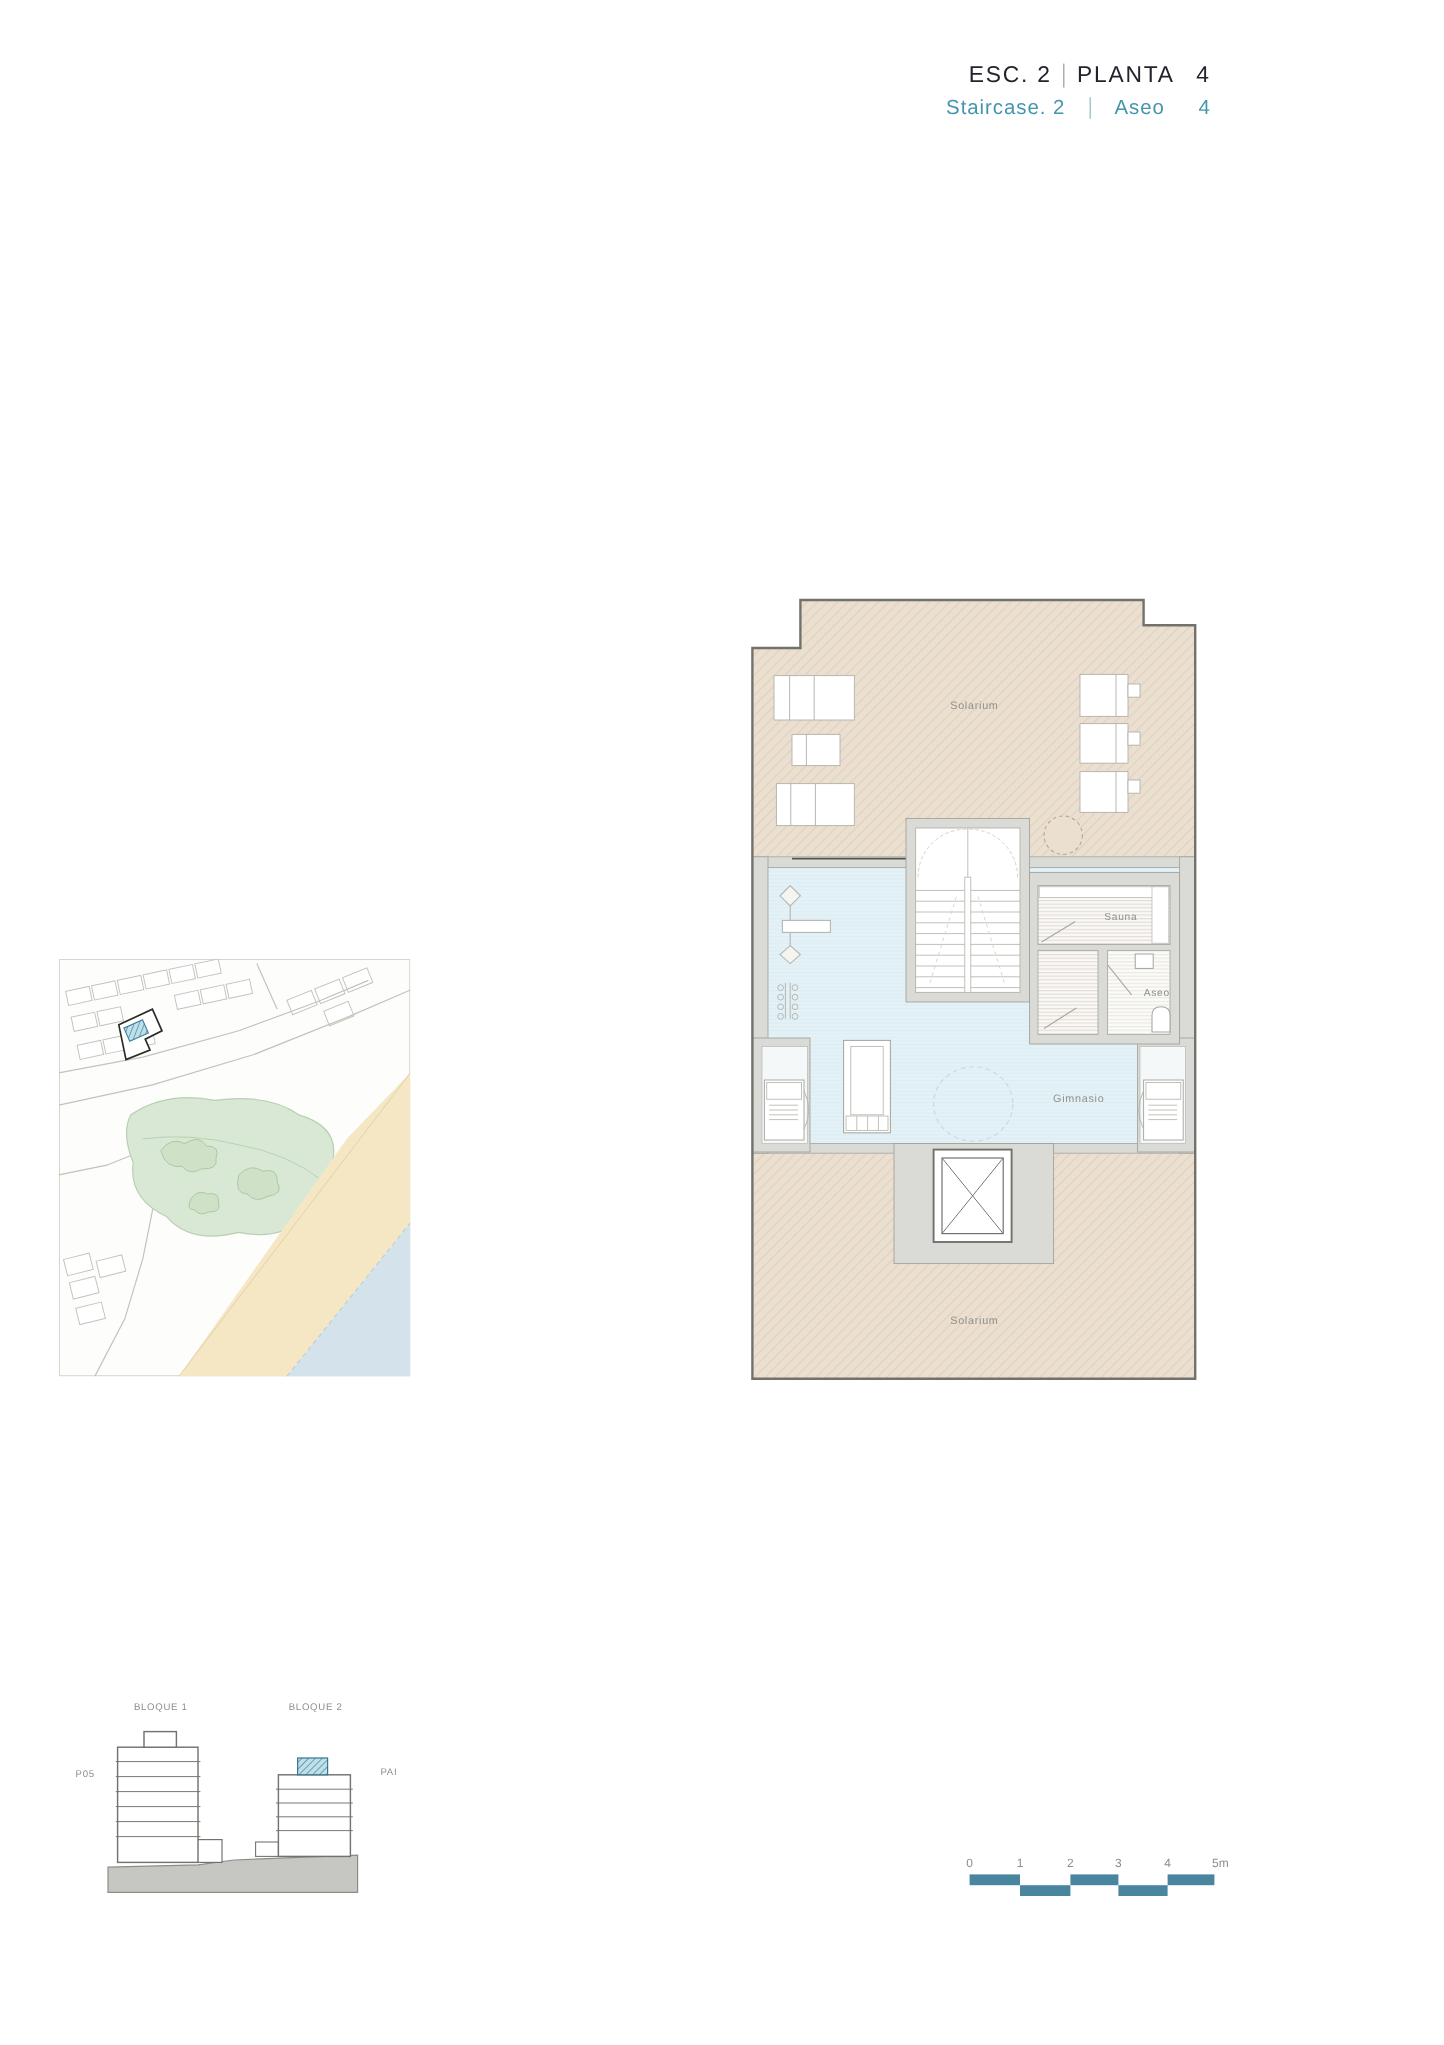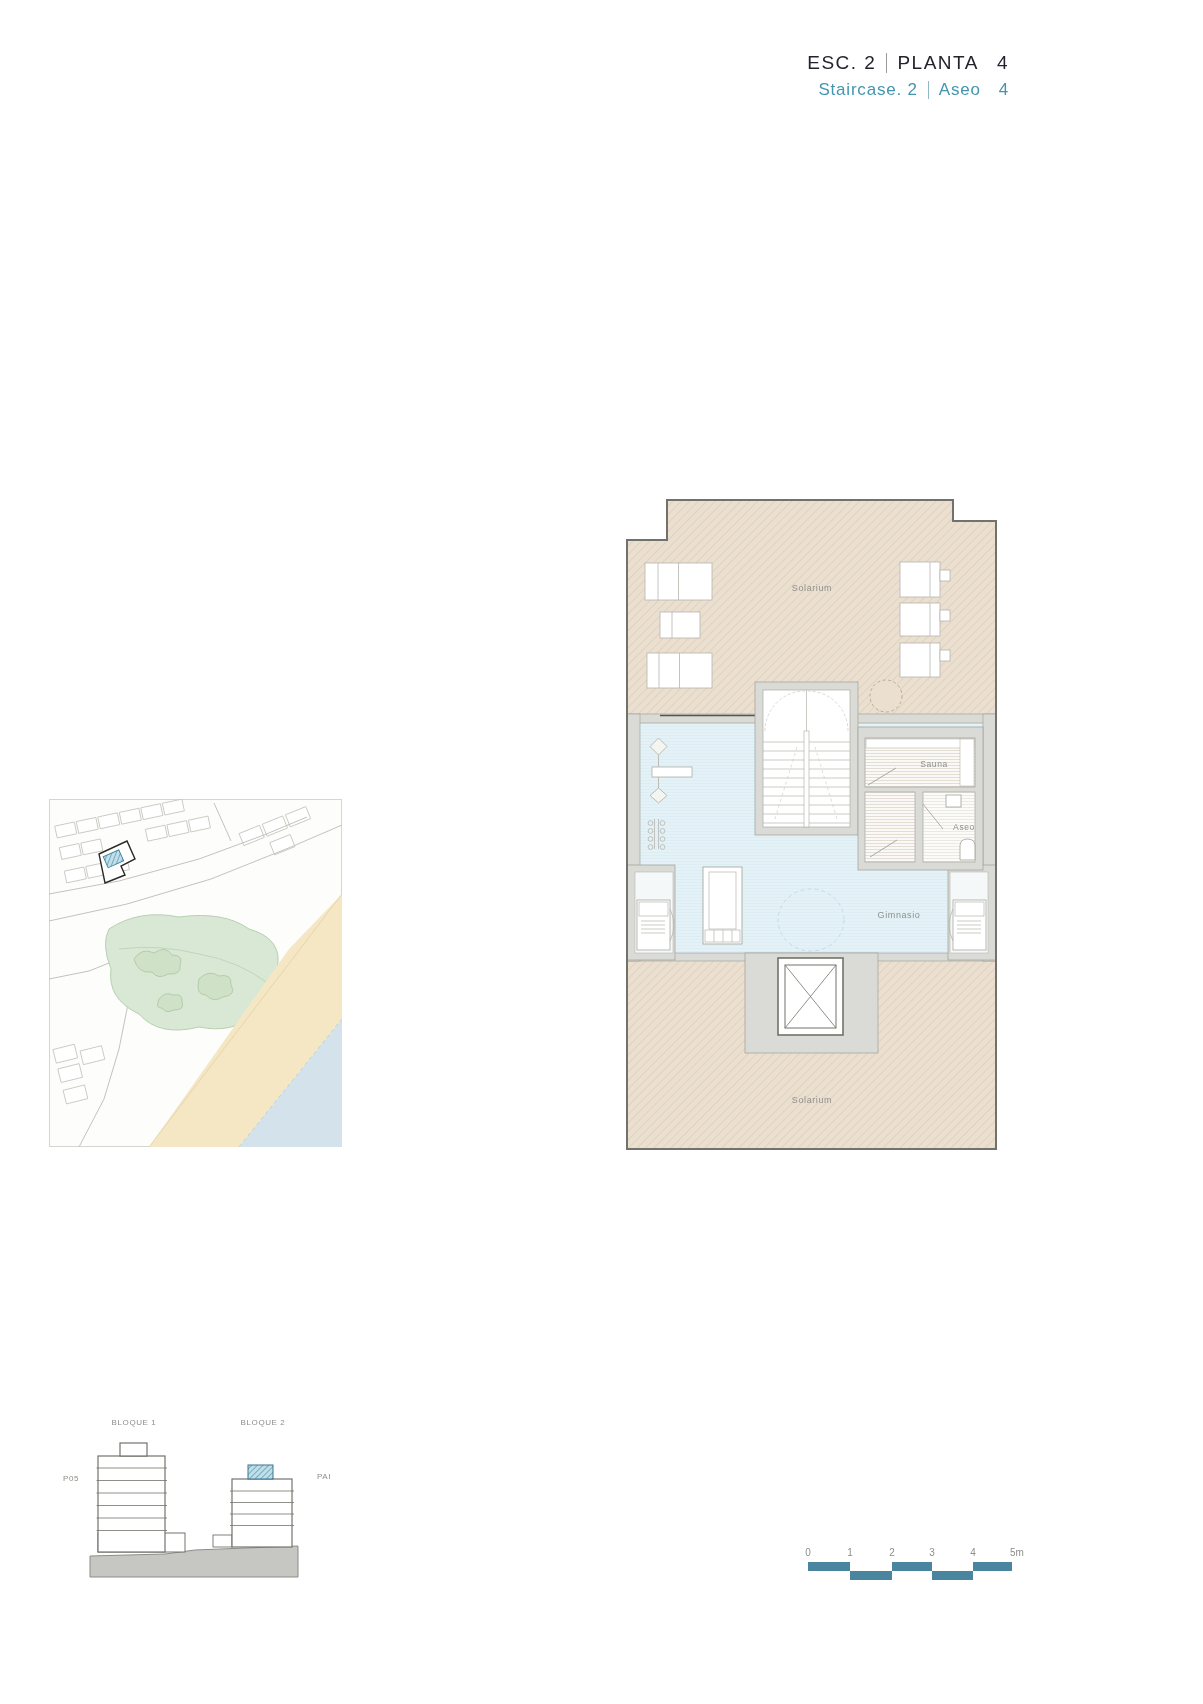--- a/index.html
+++ b/index.html
@@ -2,21 +2,21 @@
 <html><head>
 <meta charset="utf-8">
 <style>
   html,body{margin:0;padding:0;background:#ffffff;}
   .page{position:relative;width:1060px;height:1704px;background:#ffffff;overflow:hidden;
         font-family:"Liberation Sans", sans-serif;}
   
   .titleblock{position:absolute;top:52px;right:51px;text-align:right;}
   .titleblock .row1{display:flex;justify-content:flex-end;align-items:center;gap:10px;
         font-size:19px;letter-spacing:1.5px;color:#23232d;font-weight:500;}
-  .titleblock .row2{display:flex;justify-content:flex-end;align-items:center;gap:10px;
+  .titleblock .row2{display:flex;justify-content:flex-end;align-items:center;gap:20px;
         margin-top:6px;font-size:17px;letter-spacing:0.8px;color:#4496ae;}
   .vbar{display:inline-block;width:1px;height:20px;background:#9a9aa0;}
   .vbar2{display:inline-block;width:1px;height:18px;background:#8fb9c6;}
   .titleblock .num{margin-left:8px;}
   svg text{font-family:"Liberation Sans", sans-serif;}
   .planlabel{fill:#90908a;font-size:9px;letter-spacing:0.6px;}
   .planlabel.small{font-size:8.5px;}
   .elevlabel{fill:#8e8e88;font-size:8px;letter-spacing:0.6px;}
   .scalelabel{fill:#8e8e88;font-size:10px;}
   .northN{fill:#1b1b24;font-size:23px;font-weight:bold;font-style:italic;}

